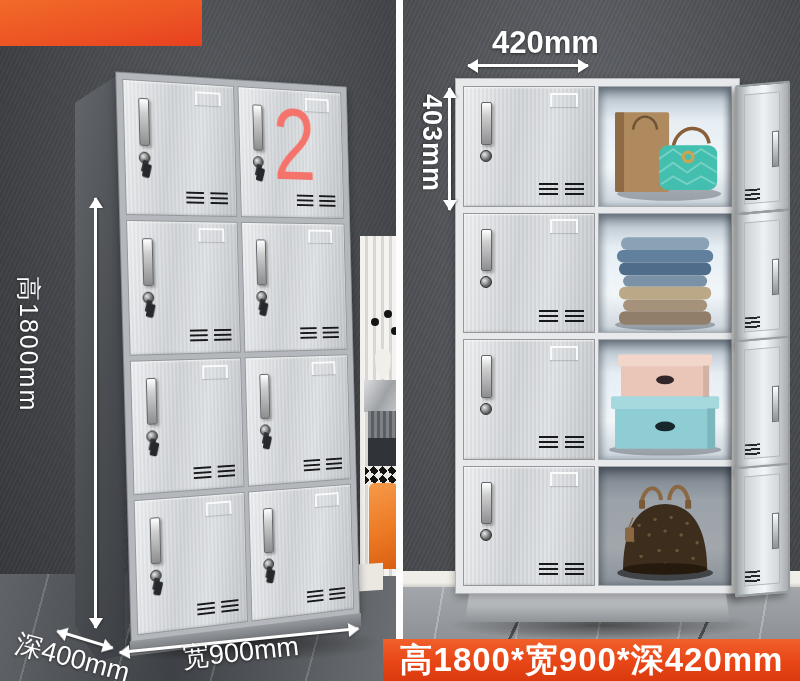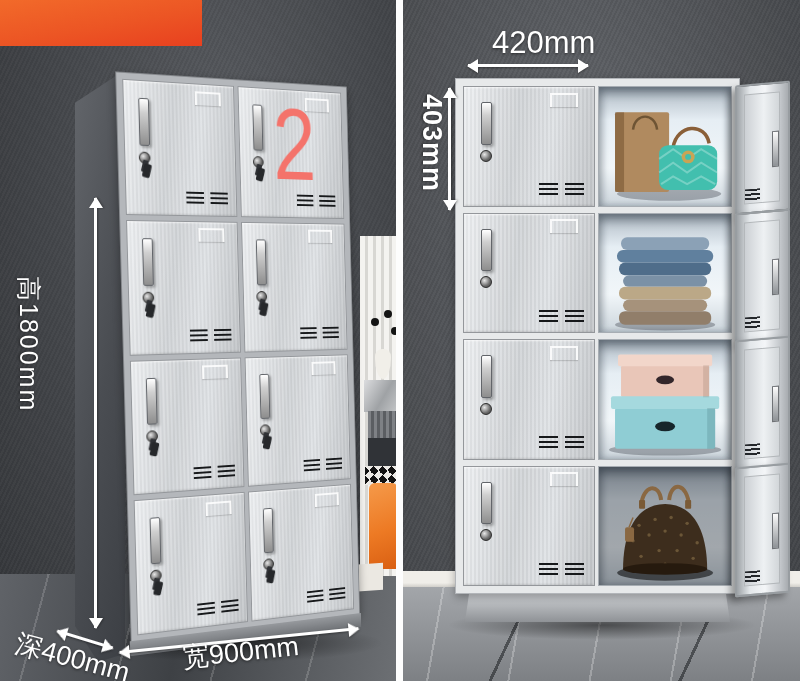--- a/index.html
+++ b/index.html
@@ -419,22 +419,23 @@
     </div>
     <div class="odoor od3">
       <span class="ohandle"></span>
       <span class="ovents"></span>
     </div>
     <div class="odoor od4">
       <span class="ohandle"></span>
       <span class="ovents"></span>
     </div>
 
-    <div class="dim-text" style="left:90px;top:25px;font-size:31px;font-weight:400;">420mm</div>
+    <div class="dim-text" style="left:90px;top:25px;font-size:31px;font-weight:700;">420mm</div>
     <div class="arrow-h" style="left:66px;top:64px;width:120px;"></div>
     <div class="arrow-v" style="left:46px;top:88px;height:122px;"></div>
     <div class="dim-text dim-vtext" style="left:14px;top:94px;font-size:27px;font-weight:600;letter-spacing:1px;">403mm</div>
   </div>
 
   <div class="divider"></div>
   <div class="badge"></div>
+  <div class="banner">高1800*宽900*深420mm</div>
 
 </div>
 
 </body></html>

